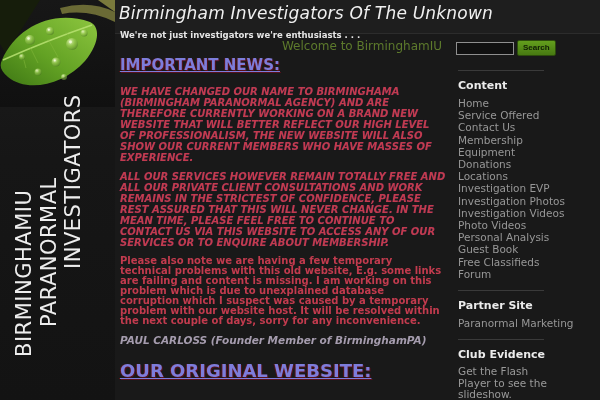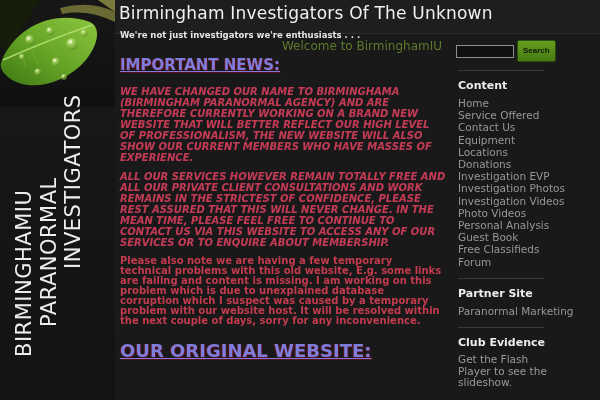--- a/index.html
+++ b/index.html
@@ -1,36 +1,36 @@
 <!DOCTYPE html>
 <html><head>
 <meta charset="utf-8">
 <style>
   html,body{margin:0;padding:0;width:600px;height:400px;overflow:hidden;
     background:#191919;font-family:"DejaVu Sans","Liberation Sans",sans-serif;}
 
   
   #header-strip{position:absolute;left:0;top:0;width:600px;height:33px;
     background:#1e1e1e;border-bottom:1px solid #2c2c2c;}
-  #site-title{position:absolute;left:119px;top:3px;color:#f0f0f0;font-size:17px;letter-spacing:.2px;}
+  #site-title{position:absolute;left:119px;top:3px;color:#f0f0f0;font-size:17px;letter-spacing:.2px;font-style:italic;}
   #site-tagline{position:absolute;left:120px;top:30px;color:#e6e6e6;font-size:8.5px;font-weight:bold;}
 
   
   #left-col{position:absolute;left:0;top:0;width:115px;height:400px;
     background:linear-gradient(180deg,#1c1c1c 0%,#161616 40%,#131313 100%);}
   .vword{position:absolute;transform:rotate(-90deg);transform-origin:0 0;
     color:#ededed;font-size:21px;letter-spacing:.5px;white-space:nowrap;}
 
   
   #welcome-text{position:absolute;left:120px;top:39px;width:322px;text-align:right;
     color:#5d7a2c;font-size:12px;}
   #search-box{position:absolute;left:456px;top:40px;display:flex;align-items:center;gap:3px;}
   #search-input{width:52px;height:11px;background:#101010;border:1px solid #8f8f8f;
     color:#ddd;font-size:9px;padding:0 2px;}
-  #search-btn{height:22px;background:linear-gradient(180deg,#639f1d,#477912);
+  #search-btn{height:16px;background:linear-gradient(180deg,#639f1d,#477912);
     border:1px solid #2d4d0c;color:#101d05;font-weight:bold;font-size:8px;
     padding:0 5px;cursor:pointer;border-radius:2px;line-height:12px;}
 
   
   #main{position:absolute;left:120px;top:56px;width:326px;}
   .news-head{color:#7d7ddb;font-weight:bold;text-decoration:underline;
     text-shadow:1px 1px 0 #58101c, -1px 0 0 rgba(140,20,30,.55);margin:0 0 12px 0;}
   #news-heading{font-size:15px;}
   #original-heading{font-size:18px;margin:14px 0 10px 0;}
   .red-italic{color:#c23b4e;font-weight:bold;font-style:italic;font-size:10px;
@@ -102,33 +102,35 @@
 <div id="search-box">
   <input id="search-input" type="text" value="" style="">
   <button id="search-btn">Search</button>
 </div>
 
 <div id="main">
   <h1 id="news-heading" class="news-head">IMPORTANT NEWS:</h1>
   <p class="red-italic">WE HAVE CHANGED OUR NAME TO BIRMINGHAMA (BIRMINGHAM PARANORMAL AGENCY) AND ARE THEREFORE CURRENTLY WORKING ON A BRAND NEW WEBSITE THAT WILL BETTER REFLECT OUR HIGH LEVEL OF PROFESSIONALISM, THE NEW WEBSITE WILL ALSO SHOW OUR CURRENT MEMBERS WHO HAVE MASSES OF EXPERIENCE.</p>
   <p class="red-italic">ALL OUR SERVICES HOWEVER REMAIN TOTALLY FREE AND ALL OUR PRIVATE CLIENT CONSULTATIONS AND WORK REMAINS IN THE STRICTEST OF CONFIDENCE, PLEASE REST ASSURED THAT THIS WILL NEVER CHANGE. IN THE MEAN TIME, PLEASE FEEL FREE TO CONTINUE TO CONTACT US VIA THIS WEBSITE TO ACCESS ANY OF OUR SERVICES OR TO ENQUIRE ABOUT MEMBERSHIP.</p>
   <p class="red-note">Please also note we are having a few temporary technical problems with this old website, E.g. some links are failing and content is missing. I am working on this problem which is due to unexplained database corruption which I suspect was caused by a temporary problem with our website host. It will be resolved within the next couple of days, sorry for any inconvenience.</p>
+  <p class="signature">PAUL CARLOSS (Founder Member of BirminghamPA)</p>
   <h2 id="original-heading" class="news-head">OUR ORIGINAL WEBSITE:</h2>
 
 </div>
 
 <div id="sidebar">
   <hr class="side-hr">
   <div class="side-head">Content</div>
   <a class="side-link">Home</a>
   <a class="side-link">Service Offered</a>
   <a class="side-link">Contact Us</a>
+  <a class="side-link">Membership</a>
   <a class="side-link">Equipment</a>
+  <a class="side-link">Donations</a>
   <a class="side-link">Locations</a>
-  <a class="side-link">Donations</a>
   <a class="side-link">Investigation EVP</a>
   <a class="side-link">Investigation Photos</a>
   <a class="side-link">Investigation Videos</a>
   <a class="side-link">Photo Videos</a>
   <a class="side-link">Personal Analysis</a>
   <a class="side-link">Guest Book</a>
   <a class="side-link">Free Classifieds</a>
   <a class="side-link">Forum</a>
   <div class="side-gap"></div>
   <hr class="side-hr">

